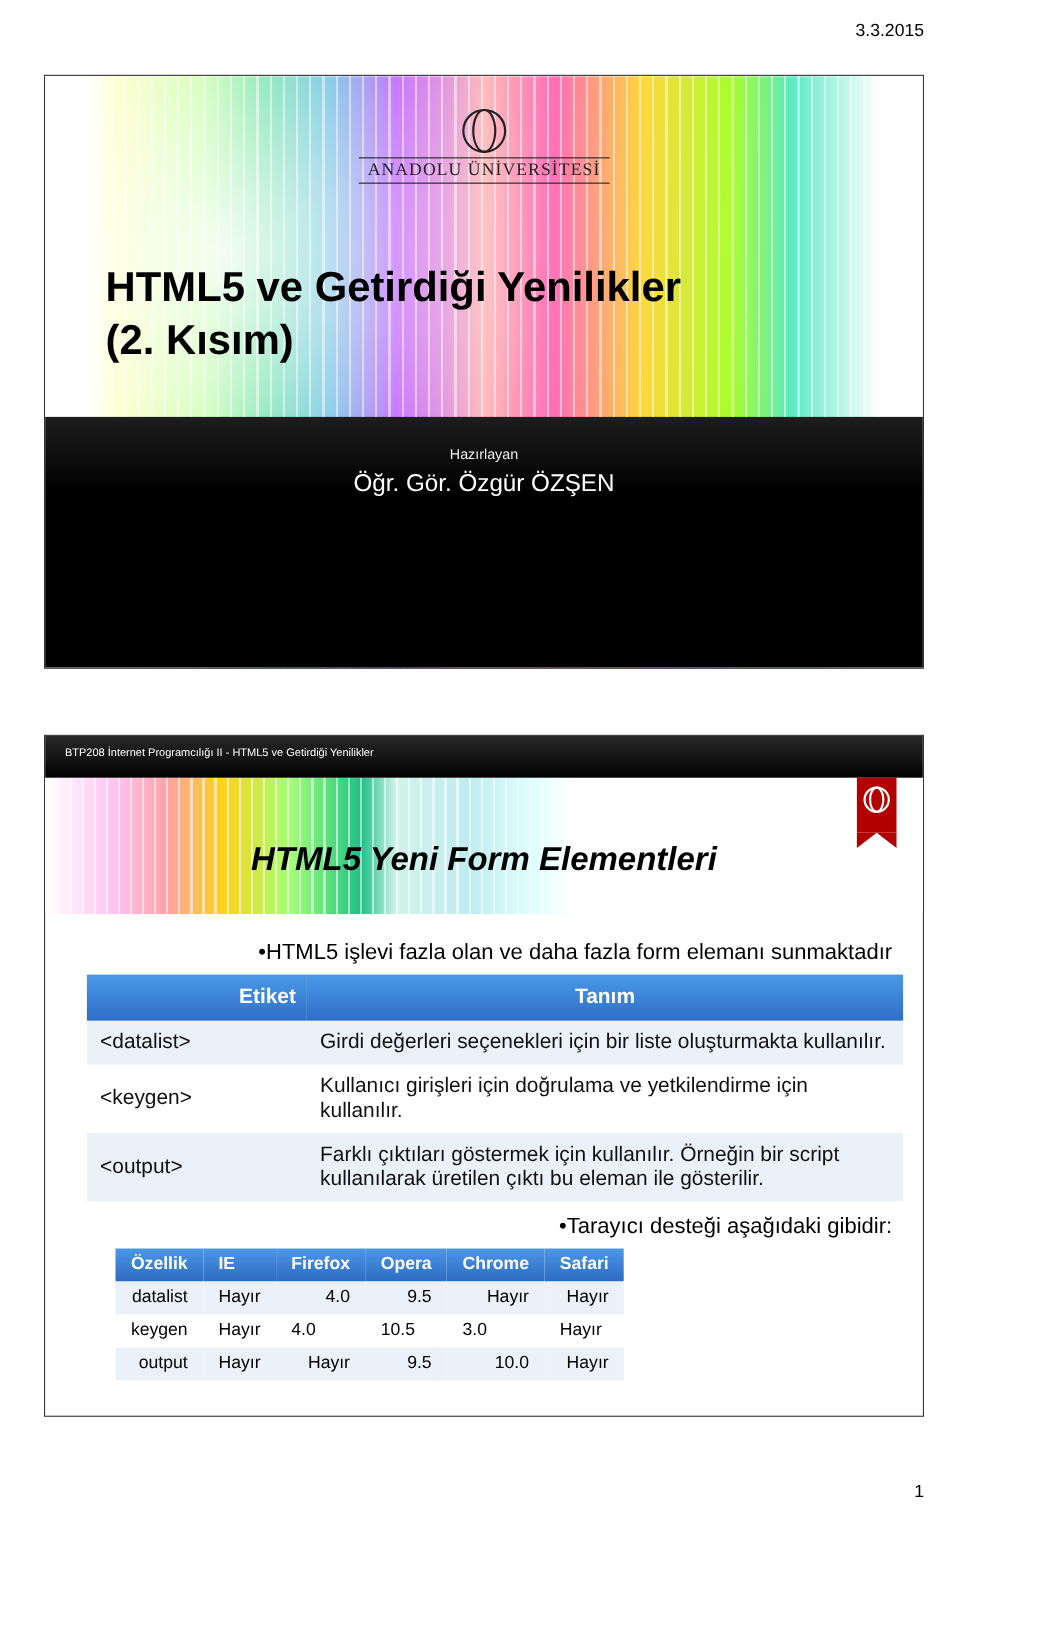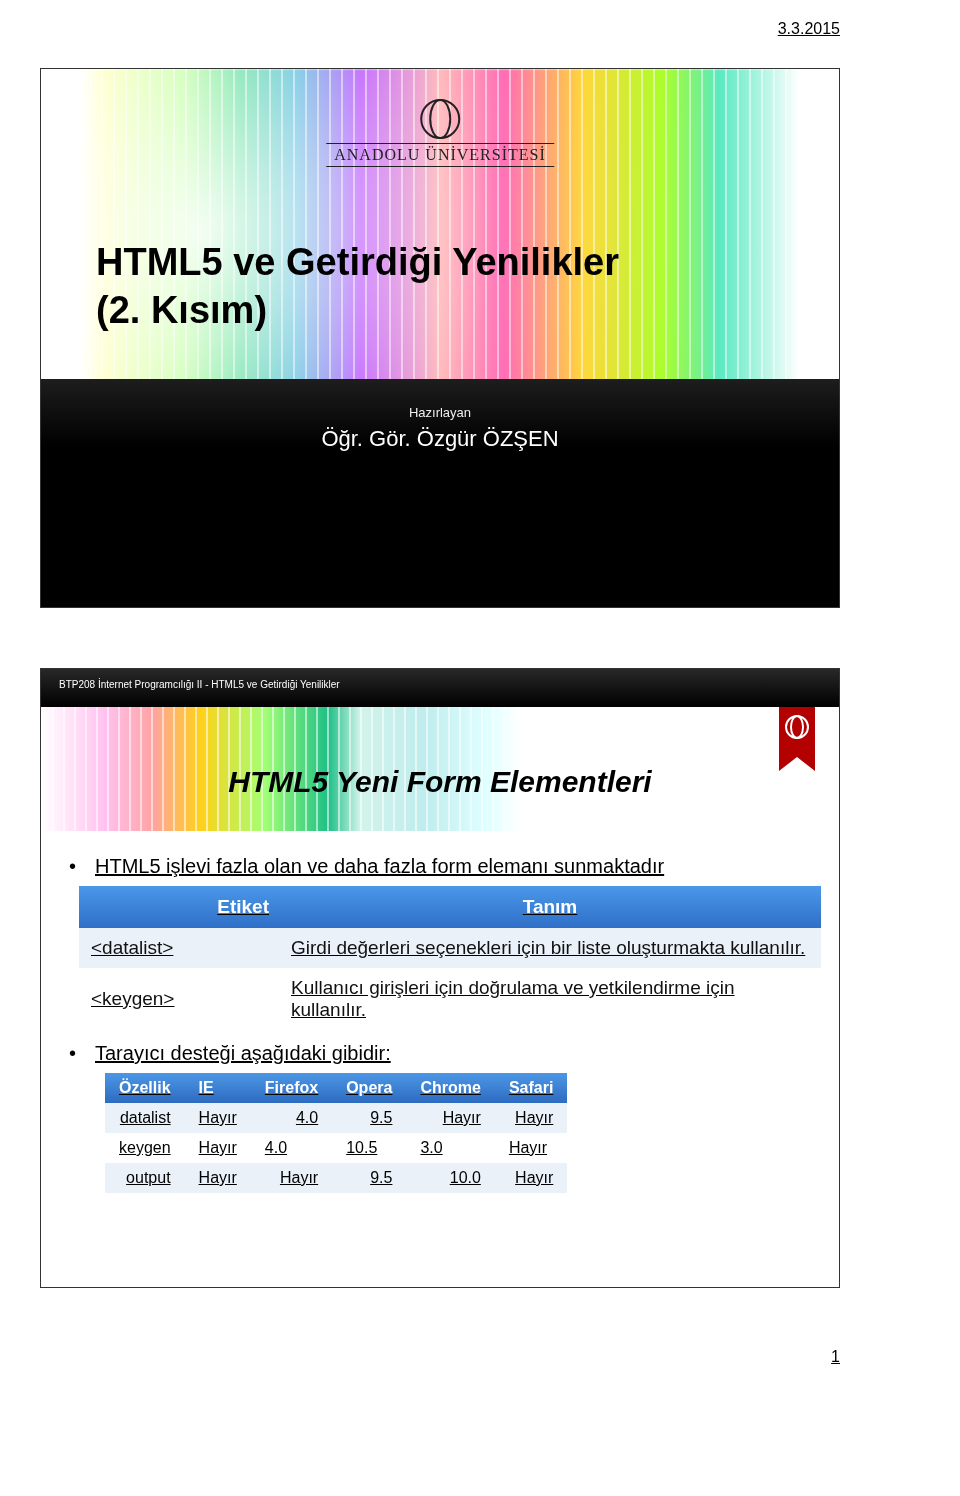--- a/index.html
+++ b/index.html
@@ -7,21 +7,20 @@
     padding: 0;
     background: #fff;
     font-family: Arial, "Helvetica Neue", sans-serif;
     width: 960px;
   }
   .page {
     position: relative;
     width: 880px;
     padding: 20px 40px 40px;
     box-sizing: border-box;
-    text-decoration: underline;
   }
   .date-top {
     text-align: right;
     font-size: 16px;
     margin-bottom: 30px;
   }
   .page-num {
     text-align: right;
     font-size: 16px;
     margin-top: 30px;
@@ -250,20 +249,21 @@
     color: #000;
     font-family: Arial, sans-serif;
   }
 
   .s2-body {
     padding: 14px 28px 20px;
   }
   .bullet {
     font-size: 20px;
     margin: 12px 0 8px;
+    text-align: right;
   }
   .bullet:before {
     content: "•";
     display: inline-block;
     width: 26px;
   }
 
   table.tbl1 {
     width: 100%;
     border-collapse: collapse;
@@ -358,20 +358,24 @@
           <th>Tanım</th>
         </tr>
         <tr class="alt">
           <td>&lt;datalist&gt;</td>
           <td>Girdi değerleri seçenekleri için bir liste oluşturmakta kullanılır.</td>
         </tr>
         <tr>
           <td>&lt;keygen&gt;</td>
           <td>Kullanıcı girişleri için doğrulama ve yetkilendirme için kullanılır.</td>
         </tr>
+        <tr class="alt">
+          <td>&lt;output&gt;</td>
+          <td>Farklı çıktıları göstermek için kullanılır. Örneğin bir script kullanılarak üretilen çıktı bu eleman ile gösterilir.</td>
+        </tr>
       </tbody>
         </table>
 
       <div class="bullet">Tarayıcı desteği aşağıdaki gibidir:</div>
 
       <table class="tbl2">
         <tbody>
             <tr>
           <th>Özellik</th>
           <th>IE</th>

